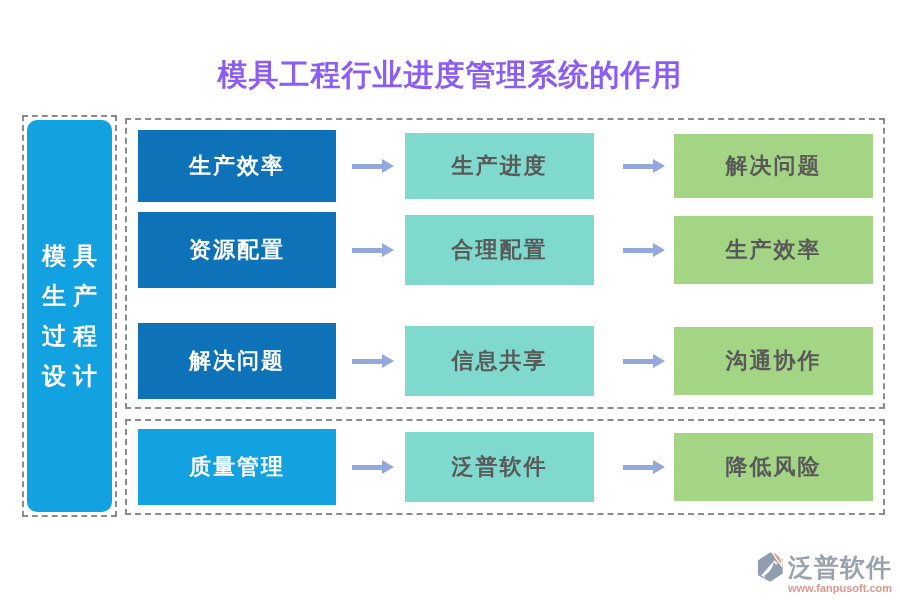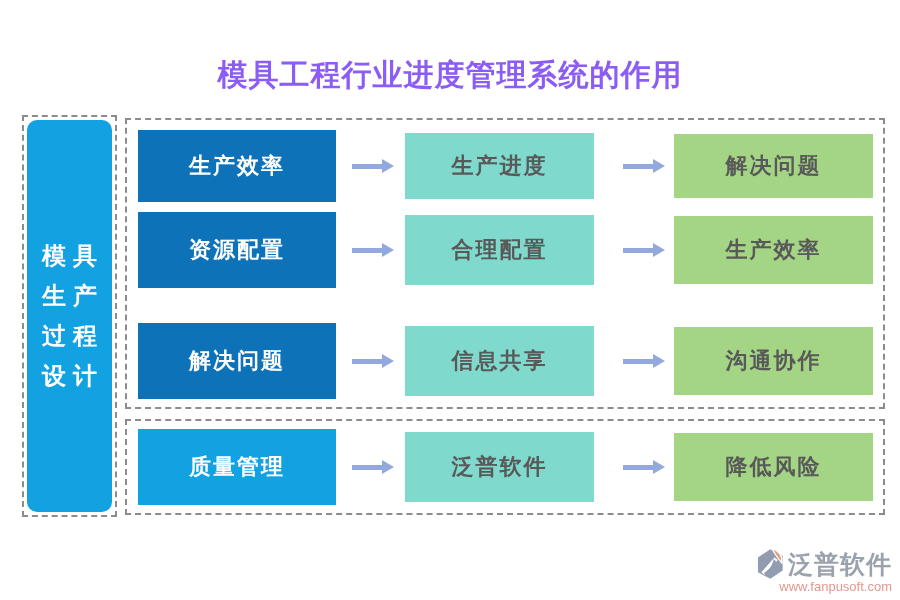--- a/index.html
+++ b/index.html
@@ -138,22 +138,22 @@
     align-items:center;
     gap:2px;
   }
   .wm-brand{
     font-size:25px;
     font-weight:bold;
     color:var(--c-brand);
     letter-spacing:1px;
   }
   .wm-url{
-    font-size:13px;
-    font-weight:normal;
+    font-size:11px;
+    font-weight:bold;
     color:var(--c-url);
     font-family:"Liberation Sans","DejaVu Sans",sans-serif;
     margin-top:-2px;
   }
 </style>
 </head>
 <body>
 
 <div class="stage">
 

